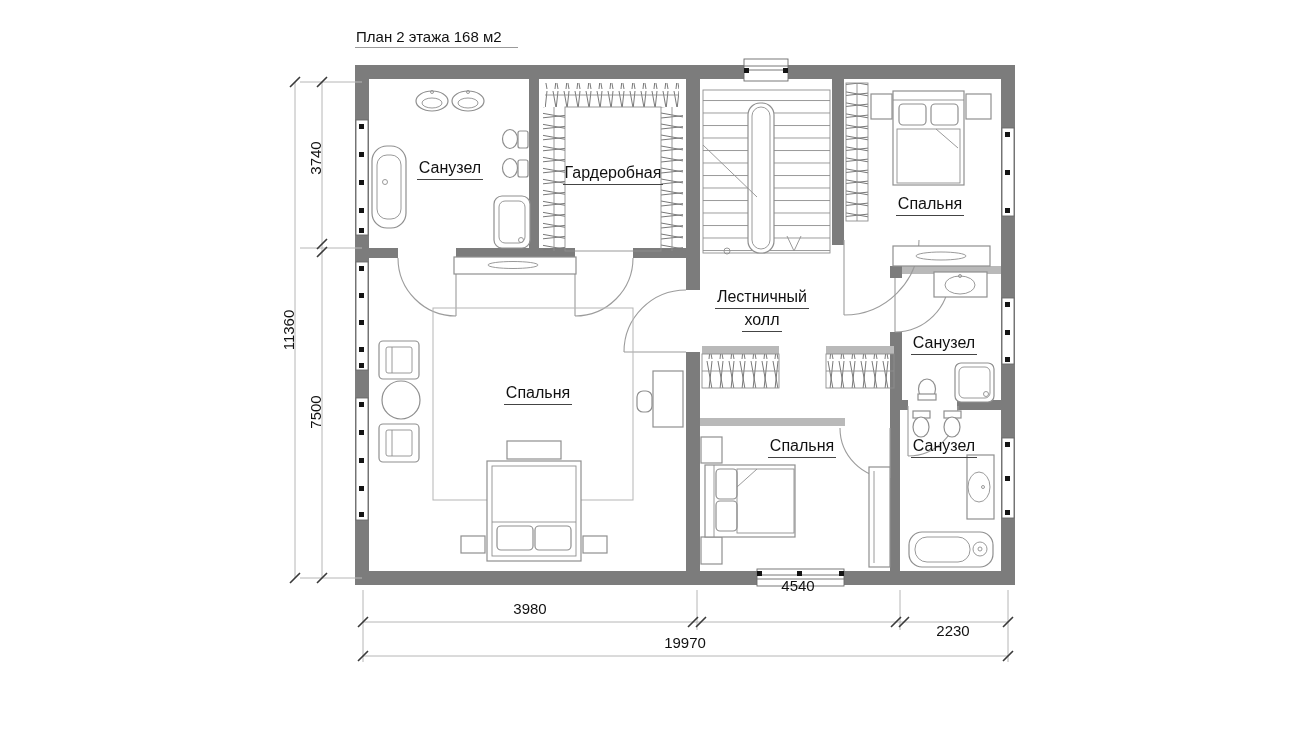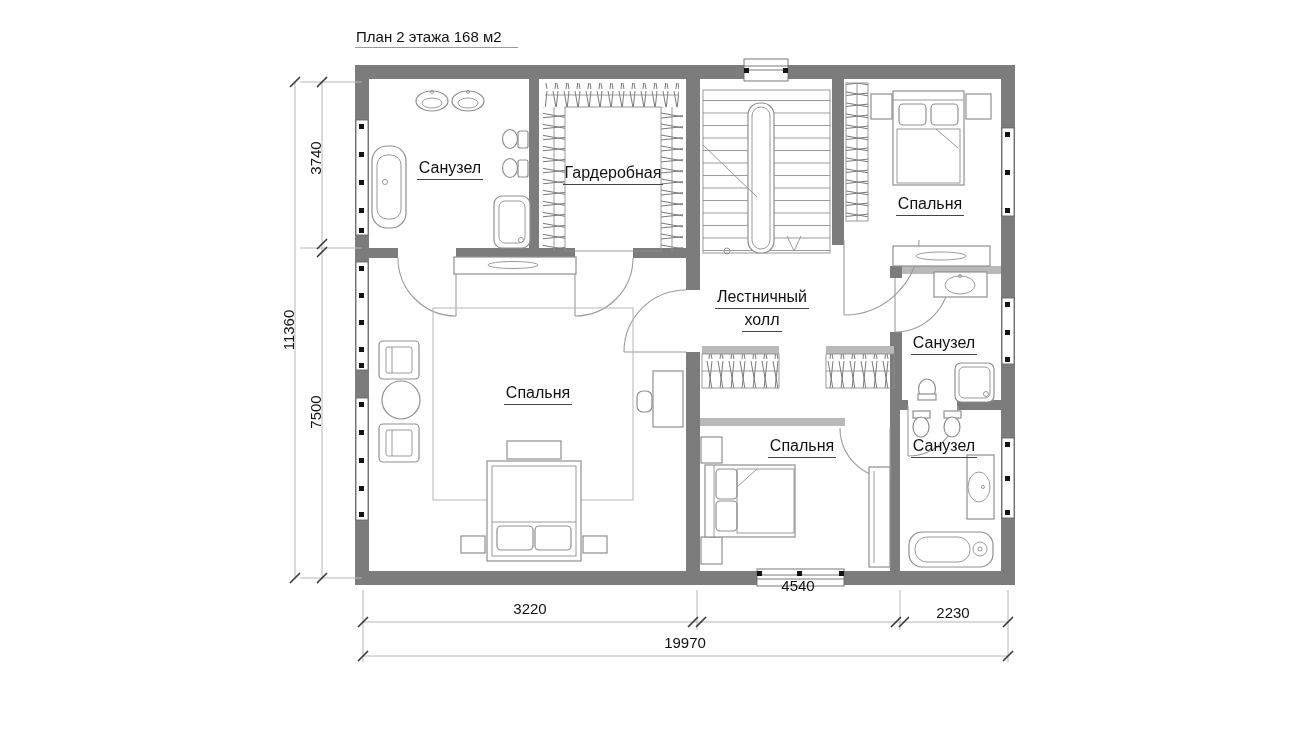--- a/index.html
+++ b/index.html
@@ -317,17 +317,17 @@
   <div class="lbl" style="left:468px;top:371px;">
       <span>Спальня</span>
     </div>
   <div class="lbl" style="left:732px;top:424px;">
       <span>Спальня</span>
     </div>
 
   <div class="dim rot" style="left:276px;top:148px;">3740</div>
   <div class="dim rot" style="left:276px;top:402px;">7500</div>
   <div class="dim rot" style="left:249px;top:320px;">11360</div>
-  <div class="dim" style="left:490px;top:599px;">3220</div>
+  <div class="dim" style="left:490px;top:599px;">3980</div>
   <div class="dim" style="left:758px;top:576px;">4540</div>
-  <div class="dim" style="left:913px;top:603px;">2230</div>
+  <div class="dim" style="left:913px;top:621px;">2230</div>
   <div class="dim" style="left:645px;top:633px;">19970</div>
 </div>
 
 </body></html>

